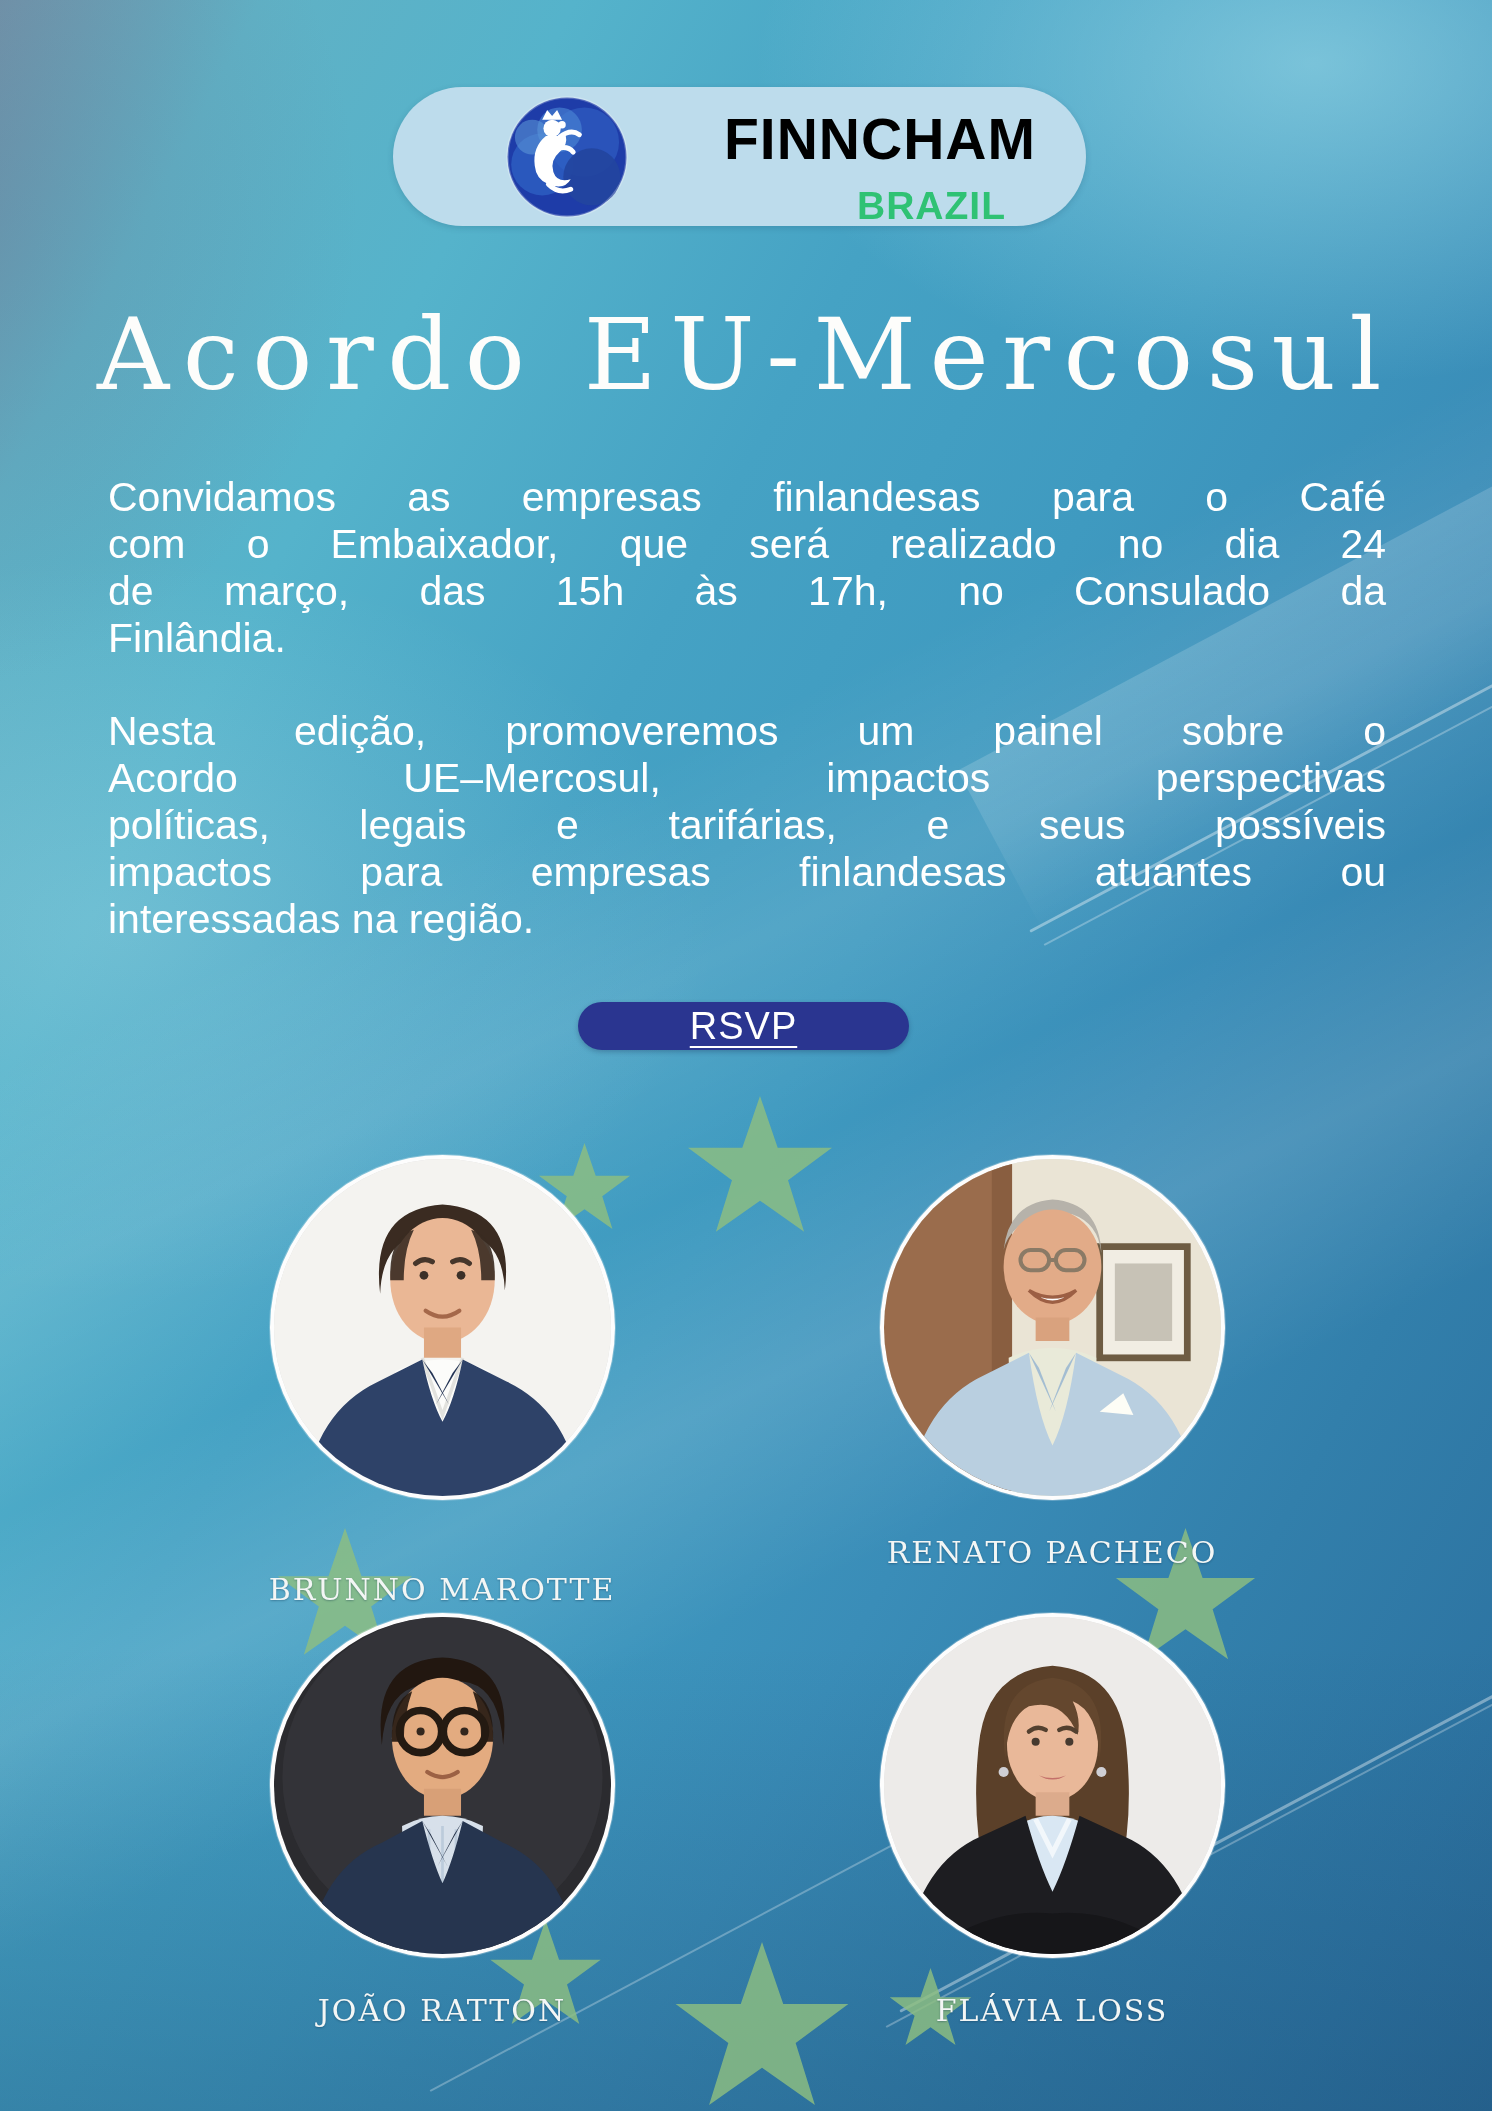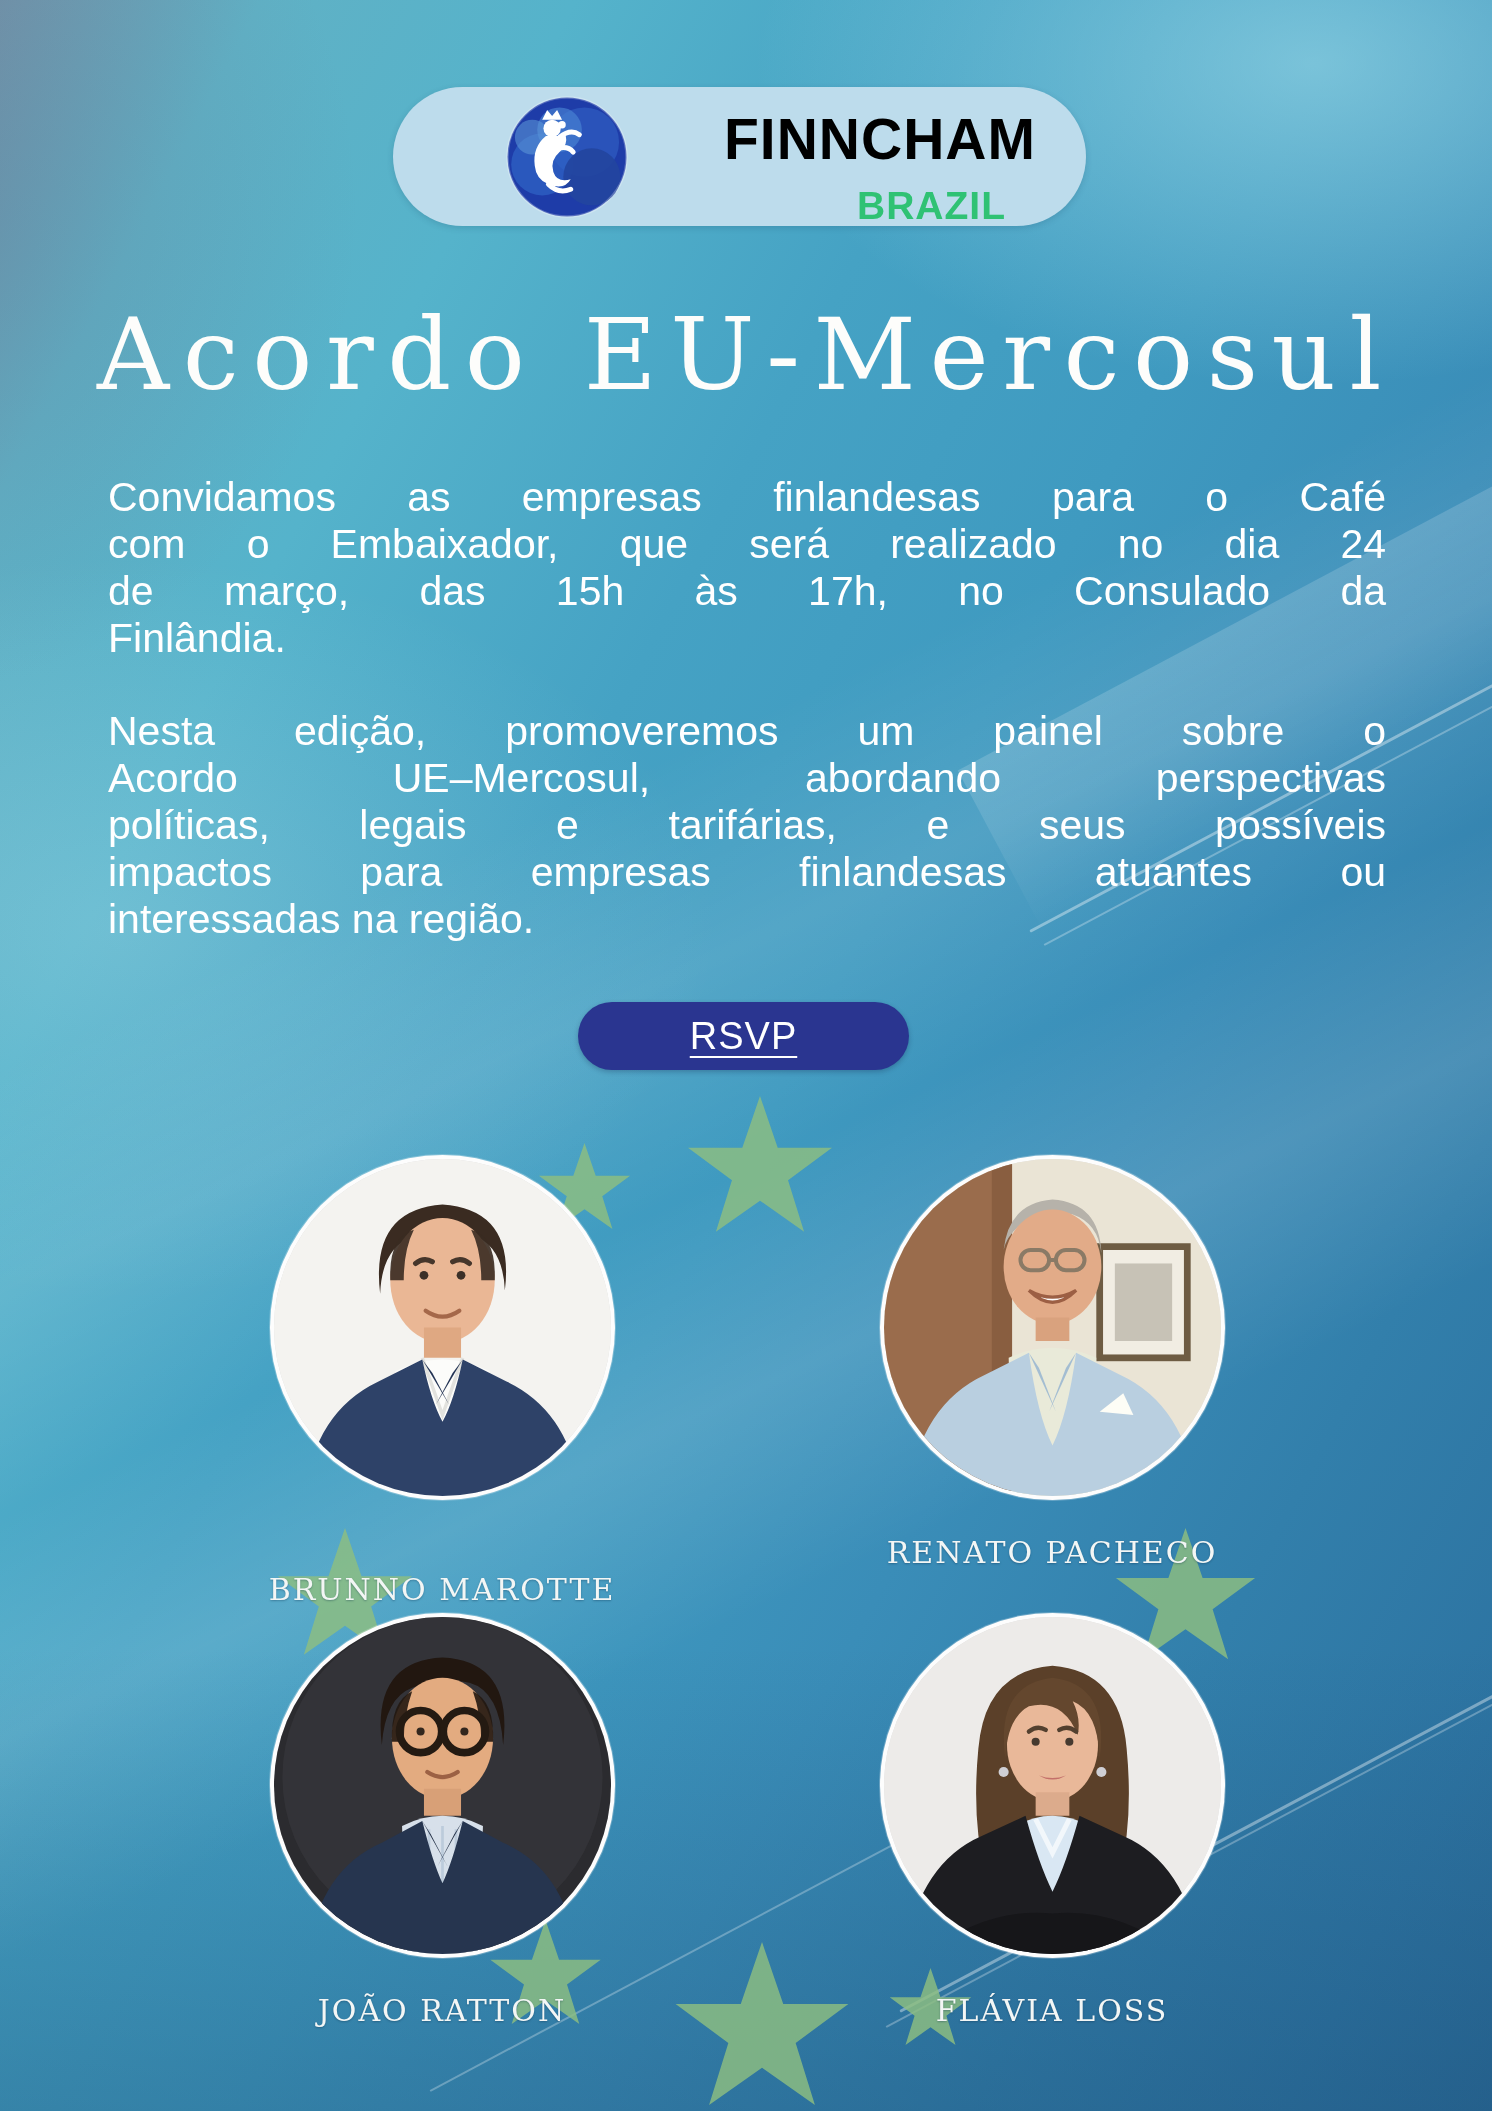--- a/index.html
+++ b/index.html
@@ -30,21 +30,21 @@
 
   .event-title{position:absolute;left:0;right:0;top:300px;text-align:center;
     font-family:"DejaVu Serif",serif;font-weight:400;font-size:100px;line-height:1.1;
     color:#fdfdfb;letter-spacing:.135em;white-space:nowrap;}
 
   .para{position:absolute;left:108px;width:1278px;color:#fff;font-size:41px;line-height:47px;}
   .para .jl{display:block;text-align:justify;text-align-last:justify;}
   .para .ll{display:block;text-align:left;text-align-last:left;}
   .p1{top:474px;} .p2{top:708px;}
 
-  .rsvp-btn{position:absolute;left:578px;top:1002px;width:331px;height:68px;border-radius:34px;
+  .rsvp-btn{position:absolute;left:578px;top:1002px;width:331px;height:48px;border-radius:34px;
     background:#2a3590;border:none;display:flex;align-items:center;justify-content:center;cursor:pointer;
     box-shadow:0 2px 5px rgba(10,20,60,.25);text-decoration:none;}
   .rsvp-btn span{color:#fff;font-size:38px;letter-spacing:1px;text-decoration:underline;text-underline-offset:7px;text-decoration-thickness:2px;}
 
   .photo{position:absolute;width:337px;height:337px;border-radius:50%;border:4px solid rgba(255,255,255,.93);
     overflow:hidden;background:#ddd;box-shadow:0 0 0 1px rgba(255,255,255,.25);}
   .photo svg{display:block;width:100%;height:100%;}
   .ph1{left:270px;top:1155px;} .ph2{left:880px;top:1155px;}
   .ph3{left:270px;top:1613px;} .ph4{left:880px;top:1613px;}
 
@@ -109,21 +109,21 @@
   <div class="event-title z2">Acordo EU-Mercosul</div>
 
   <div class="para p1 z2">
     <span class="jl">Convidamos as empresas finlandesas para o Café</span>
     <span class="jl">com o Embaixador, que será realizado no dia 24</span>
     <span class="jl">de março, das 15h às 17h, no Consulado da</span>
     <span class="ll">Finlândia.</span>
   </div>
   <div class="para p2 z2">
     <span class="jl">Nesta edição, promoveremos um painel sobre o</span>
-    <span class="jl">Acordo UE–Mercosul, abordando perspectivas</span>
+    <span class="jl">Acordo UE–Mercosul, impactos perspectivas</span>
     <span class="jl">políticas, legais e tarifárias, e seus possíveis</span>
     <span class="jl">impactos para empresas finlandesas atuantes ou</span>
     <span class="ll">interessadas na região.</span>
   </div>
 
   <a class="rsvp-btn z2" href="#">
     <span>RSVP</span>
   </a>
 
   <div class="photo ph1 z2">

